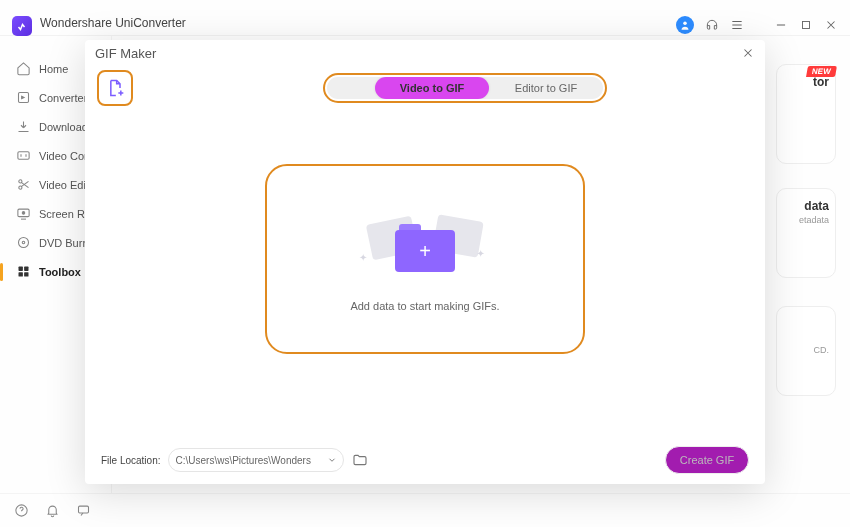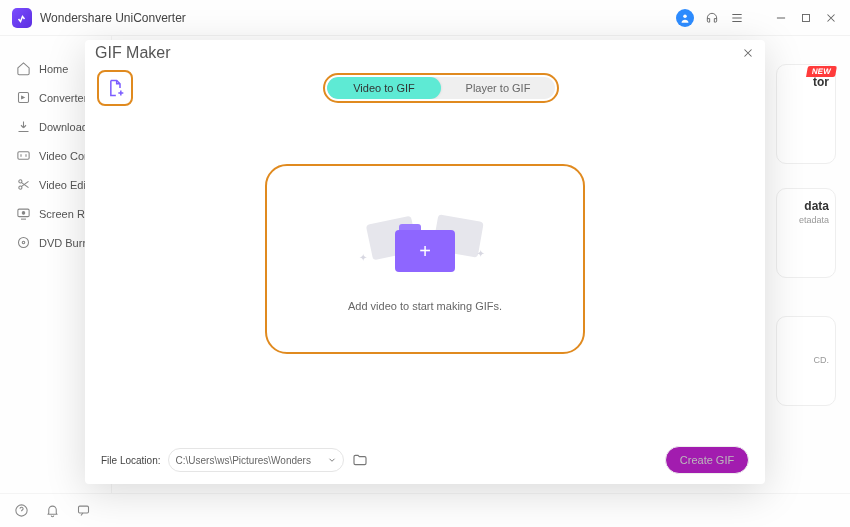--- a/index.html
+++ b/index.html
@@ -1,18 +1,18 @@
 <!DOCTYPE html>
 <html><head>
 <meta charset="utf-8">
 <style>
 * { box-sizing: border-box; margin: 0; padding: 0; font-family: -apple-system, BlinkMacSystemFont, "Segoe UI", Arial, sans-serif; }
 body { width: 850px; height: 527px; overflow: hidden; background: #fefefe; position: relative; }
 
-.titlebar { height: 36px; display: flex; align-items: center; padding: 16px 12px; border-bottom: 1px solid #f2f2f2; }
+.titlebar { height: 36px; display: flex; align-items: flex-start; padding: 16px 12px; border-bottom: 1px solid #f2f2f2; }
 .titlebar .logo-ico { width: 20px; height: 20px; border-radius: 5px; background: linear-gradient(135deg, #7b4dff, #5b2ee0); display: flex; align-items: center; justify-content: center; margin-right: 8px; }
 .titlebar .logo-ico svg { width: 12px; height: 12px; }
 .titlebar .app-title { font-size: 12px; color: #444; font-weight: 500; flex: 1; }
 .titlebar .right { display: flex; align-items: center; gap: 11px; color: #555; }
 .titlebar .right .avatar { width: 18px; height: 18px; border-radius: 50%; background: #2d8cff; display: flex; align-items: center; justify-content: center; color: #fff; }
 .titlebar .right svg { width: 14px; height: 14px; }
 .titlebar .winbtn { width: 14px; height: 14px; display: flex; align-items: center; justify-content: center; color: #666; }
 
 .app-body { display: flex; height: calc(100% - 70px); }
 
@@ -22,42 +22,42 @@
 .sidebar .item.active .sel { position: absolute; left: 0; width: 3px; height: 18px; background: #f5a31f; border-radius: 2px; }
 .sidebar .item .ico { width: 15px; height: 15px; flex: 0 0 15px; color: #858585; }
 .sidebar .item.active .ico { color: #333; }
 .sidebar .item { position: relative; }
 
 .content { flex: 1; position: relative; }
 
 .card { position: absolute; right: 14px; width: 60px; background: #fff; border: 1px solid #eee; border-radius: 10px; padding: 10px 6px; font-size: 10px; color: #666; }
 .card.c1 { top: 28px; height: 100px; }
 .card.c2 { top: 152px; height: 90px; }
-.card.c3 { top: 280px; height: 90px; padding-left: 11px; }
+.card.c3 { top: 270px; height: 90px; padding-left: 11px; }
 .card .hdr { font-size: 12px; font-weight: 600; color: #333; text-align: right; }
 .card .sub { font-size: 9px; color: #999; text-align: right; margin-top: 2px; }
 .new-badge { position: absolute; top: 30px; right: 14px; background: #ff3b3b; color: #fff; font-size: 8px; font-weight: 700; padding: 1px 5px; border-radius: 2px 2px 2px 0; transform: skewX(-10deg); z-index: 6; }
 
 .footer { position: absolute; bottom: 0; left: 0; right: 0; height: 34px; display: flex; align-items: center; padding: 0 14px; gap: 16px; border-top: 1px solid #f4f4f4; }
 .footer .fico { width: 15px; height: 15px; color: #888; }
 
 
 .modal { position: absolute; left: 85px; top: 40px; width: 680px; height: 444px; background: #fff; border-radius: 4px; box-shadow: 0 8px 40px rgba(0,0,0,0.15); z-index: 5; display: flex; flex-direction: column; }
-.modal .mhead { height: 26px; display: flex; align-items: center; padding: 0 10px; font-size: 16px; color: #555; }
+.modal .mhead { height: 26px; display: flex; align-items: center; padding: 0 10px; font-size: 13px; color: #555; }
 .modal .mhead .spacer { flex: 1; }
 .modal .mhead .close { width: 14px; height: 14px; color: #666; cursor: pointer; }
 
 .modal .toolbar { height: 44px; display: flex; align-items: center; padding: 0 12px; }
 .add-btn { width: 36px; height: 36px; border: 2.5px solid #e08a1f; border-radius: 8px; display: flex; align-items: center; justify-content: center; color: #7b5cff; cursor: pointer; }
 .add-btn svg { width: 20px; height: 20px; }
 
 .seg-wrap { border: 2.5px solid #e08a1f; border-radius: 18px; padding: 2px; margin-left: 190px; }
 .seg { display: flex; background: #efefef; border-radius: 14px; overflow: hidden; }
 .seg .opt { width: 114px; height: 22px; display: flex; align-items: center; justify-content: center; font-size: 11px; color: #666; cursor: pointer; }
-.seg .opt.active { background: #5eead4; border-radius: 12px; color: #333; font-weight: 400; box-shadow: 0 0 3px rgba(0,0,0,0.1); }
+.seg .opt.active { background: #d946ef; border-radius: 12px; color: #333; font-weight: 700; box-shadow: 0 0 3px rgba(0,0,0,0.1); margin-left: 48px; }
 
 .drop { margin: 54px auto 0; width: 320px; height: 190px; border: 2.5px solid #e08a1f; border-radius: 22px; display: flex; flex-direction: column; align-items: center; justify-content: center; cursor: pointer; }
 .drop .folders { position: relative; width: 120px; height: 80px; margin-bottom: 14px; }
 .drop .bg-folder { position: absolute; width: 46px; height: 36px; background: #e6e6ec; border-radius: 4px; }
 .drop .bg-folder.f1 { left: 4px; top: 14px; transform: rotate(-12deg); }
 .drop .bg-folder.f2 { right: 4px; top: 12px; transform: rotate(10deg); }
 .drop .main-folder { position: absolute; left: 30px; top: 18px; width: 60px; height: 48px; }
 .drop .main-folder .tab { position: absolute; top: 0; left: 4px; width: 22px; height: 10px; background: #9b7bff; border-radius: 3px 3px 0 0; }
 .drop .main-folder .body { position: absolute; top: 6px; left: 0; width: 60px; height: 42px; background: #8e66ff; border-radius: 4px; display: flex; align-items: center; justify-content: center; }
 .drop .main-folder .body .plus { color: #fff; font-size: 20px; font-weight: 300; }
@@ -165,20 +165,30 @@
         </svg>
       <span>Screen Recorder</span>
     </div>
     <div class="item">
       <svg class="ico" viewBox="0 0 24 24" fill="none" stroke="currentColor" stroke-width="1.7">
           <circle cx="12" cy="12" r="8"></circle>
           <circle cx="12" cy="12" r="2"></circle>
         </svg>
       <span>DVD Burner</span>
     </div>
+    <div class="item active">
+      <span class="sel"></span>
+      <svg class="ico" viewBox="0 0 24 24" fill="currentColor">
+          <rect x="4" y="4" width="7" height="7" rx="1"></rect>
+          <rect x="13" y="4" width="7" height="7" rx="1"></rect>
+          <rect x="4" y="13" width="7" height="7" rx="1"></rect>
+          <rect x="13" y="13" width="7" height="7" rx="1"></rect>
+        </svg>
+      <span>Toolbox</span>
+    </div>
   </div>
 
   <div class="content">
     <div class="new-badge">NEW</div>
     <div class="card c1">
       <div class="hdr">tor</div>
     </div>
     <div class="card c2">
       <div class="hdr">data</div>
       <div class="sub">etadata</div>
@@ -219,39 +229,39 @@
       <svg viewBox="0 0 24 24" fill="none" stroke="currentColor" stroke-width="1.8">
         <path d="M7 3h7l4 4v5" stroke="#7b5cff"></path>
           <path d="M7 3v18h6" stroke="#7b5cff"></path>
         <path d="M14 3v4h4" stroke="#7b5cff"></path>
         <path d="M16 18h6m-3-3v6" stroke="#7b5cff"></path>
       </svg>
     </div>
     <div class="seg-wrap">
       <div class="seg">
         <div class="opt active">Video to GIF</div>
-        <div class="opt">Player to GIF</div>
+        <div class="opt">Editor to GIF</div>
       </div>
     </div>
   </div>
 
   <div class="drop">
     <div class="folders">
       <div class="bg-folder f1"></div>
       <div class="bg-folder f2"></div>
       <span class="sparkle s1">✦</span>
       <span class="sparkle s2">✦</span>
       <div class="main-folder">
         <div class="tab"></div>
         <div class="body">
             <span class="plus">+</span>
           </div>
       </div>
     </div>
-    <div class="msg">Add video to start making GIFs.</div>
+    <div class="msg">Add data to start making GIFs.</div>
   </div>
 
   <div class="mfoot">
     <span class="lbl">File Location:</span>
     <div class="path">
       <span>C:\Users\ws\Pictures\Wonders</span>
       <svg class="chev" width="10" height="10" viewBox="0 0 24 24" fill="none" stroke="currentColor" stroke-width="2">
           <path d="M6 9l6 6 6-6"></path>
         </svg>
     </div>

